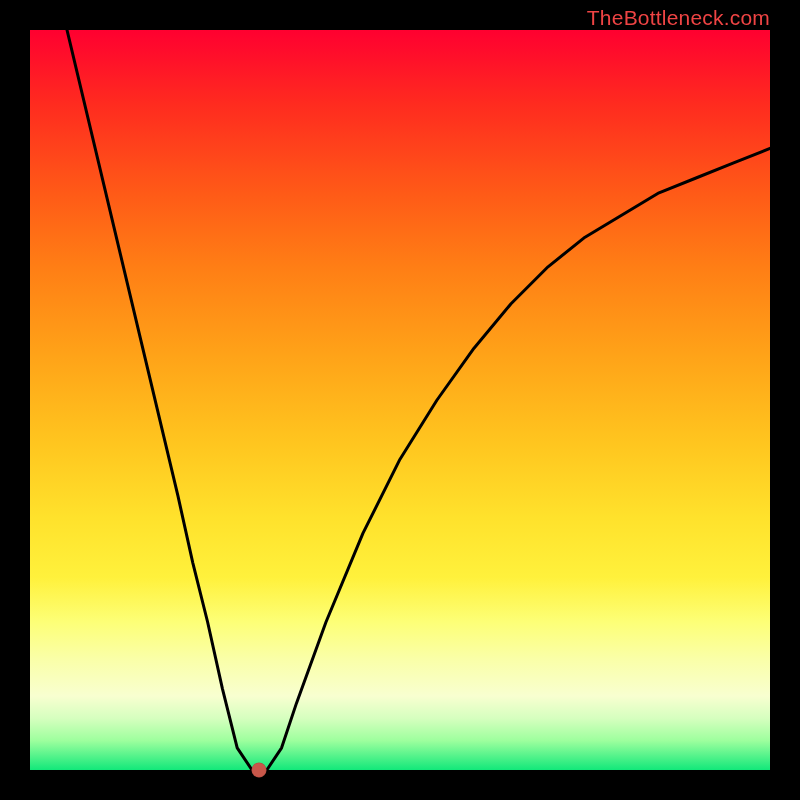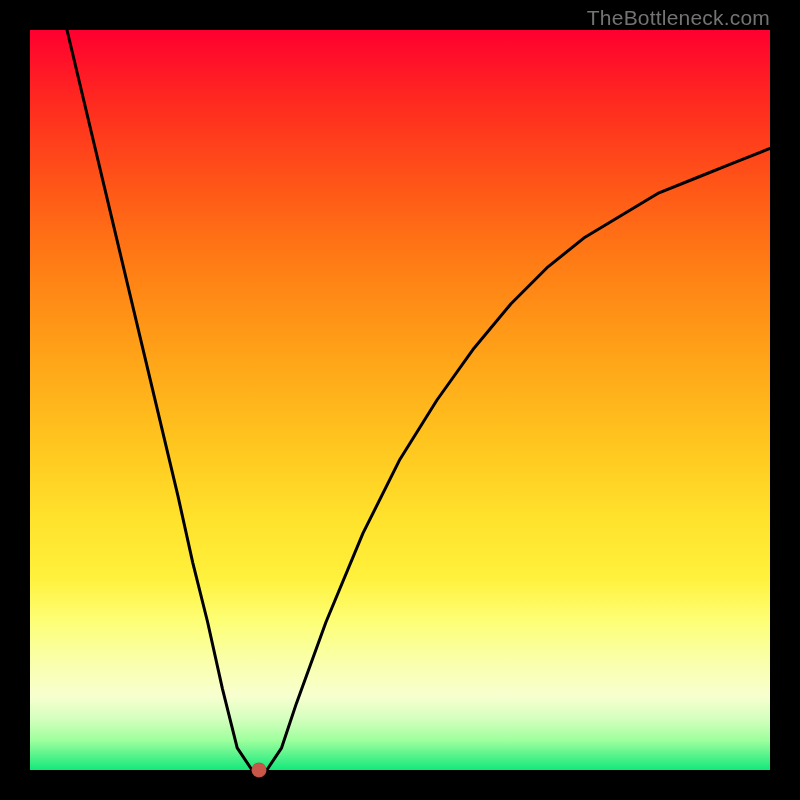--- a/index.html
+++ b/index.html
@@ -37,21 +37,21 @@
       #f8ffd0 90%,
       #d6ffbf 93%,
       #9eff9e 96%,
       #12e87a 100%
     );
   }
   .watermark {
     position: absolute;
     top: 6px;
     right: 30px;
-    color: #737373;
+    color: #ef4444;
     font-size: 21px;
     font-weight: 500;
     letter-spacing: 0.2px;
   }
   svg.curve {
     position: absolute;
     left: 0;
     top: 0;
     width: 740px;
     height: 740px;

